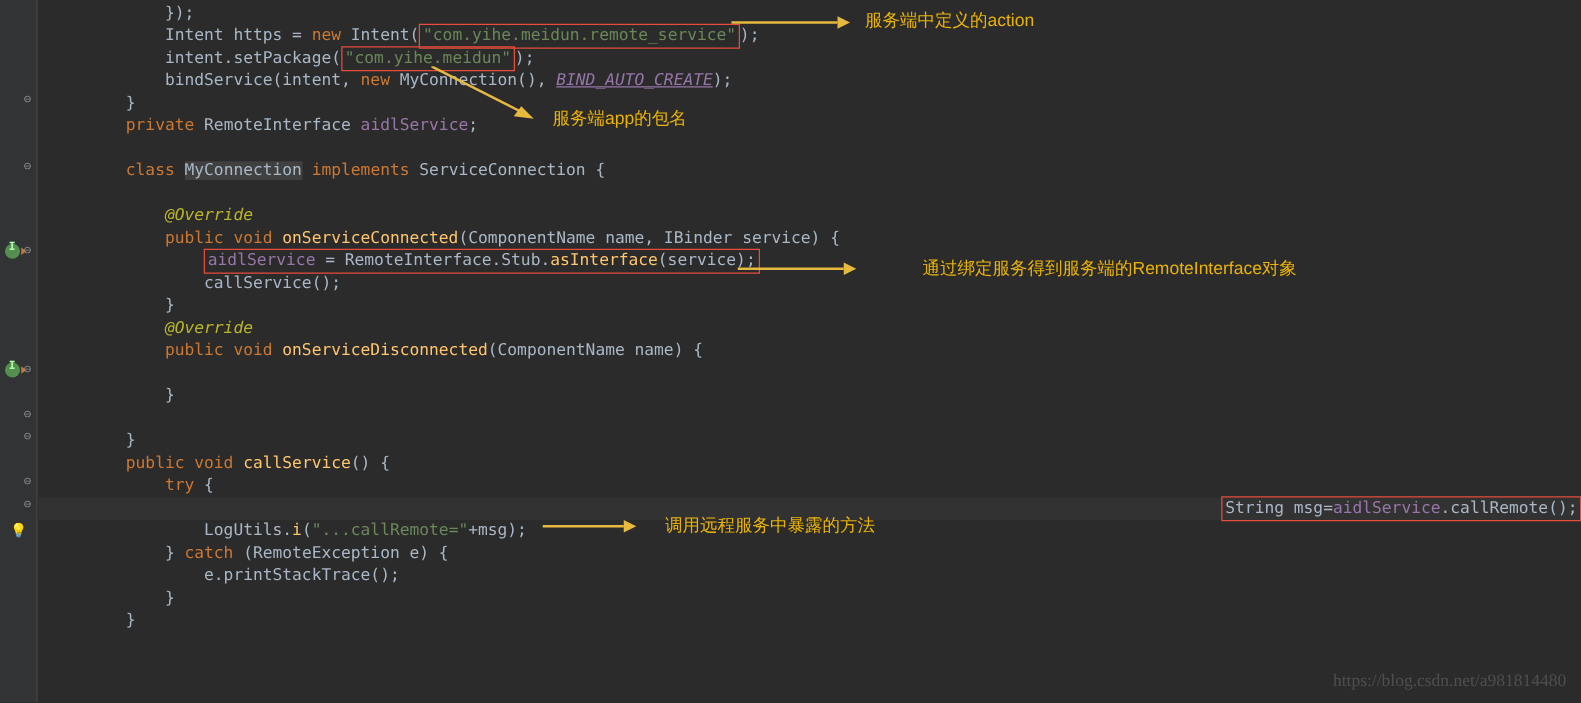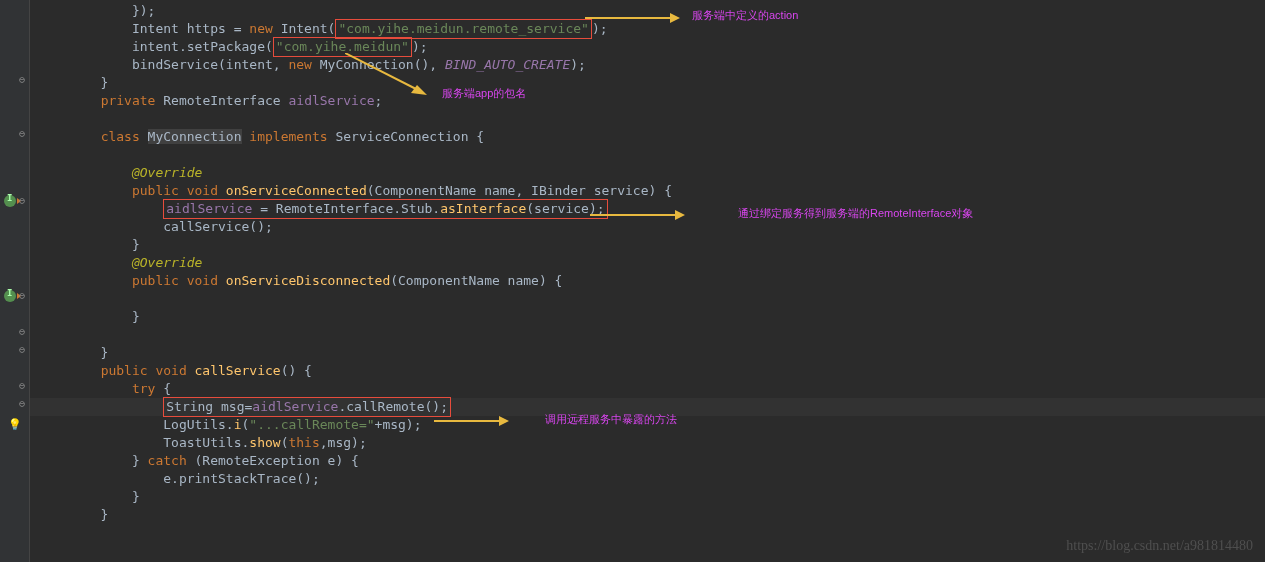--- a/index.html
+++ b/index.html
@@ -50,41 +50,42 @@
       line-height: 18px;
     }
     .line {
       height: 18px;
       white-space: pre;
       padding-left: 8px;
       position: relative;
     }
     .highlight-line {
       background: #323232;
+      text-align: right;
     }
     .keyword { color: #cc7832; }
     .string { color: #6a8759; }
     .comment-annotation { color: #bbb529; font-style: italic; }
     .method { color: #ffc66d; }
     .method-italic { color: #ffc66d; }
     .field { color: #9876aa; }
-    .constant { color: #9876aa; font-style: italic; }
+    .constant { color: #9876aa; font-style: italic; text-decoration: underline; }
     .highlight-class { background: #404040; color: #a9b7c6; }
     
     .red-box {
       border: 1px solid #e74c3c;
       padding: 0 2px;
       display: inline-block;
       margin: -1px 0;
     }
     
     .annotation {
       position: absolute;
-      color: #d946ef;
-      font-size: 11px;
+      color: #eab308;
+      font-size: 14px;
       font-family: 'Microsoft YaHei', sans-serif;
       white-space: nowrap;
       z-index: 10;
     }
     
     .arrow {
       position: absolute;
       z-index: 9;
     }
     
@@ -167,21 +168,20 @@
     <div class="line"><span class="comment-annotation">            @Override</span></div>
     <div class="line"><span>            </span><span class="keyword">public void</span><span> </span><span class="method">onServiceDisconnected</span><span>(ComponentName name) {</span></div>
     <div class="line"> </div>
     <div class="line"><span>            }</span></div>
     <div class="line"> </div>
     <div class="line"><span>        }</span></div>
     <div class="line"><span>        </span><span class="keyword">public void</span><span> </span><span class="method">callService</span><span>() {</span></div>
     <div class="line"><span>            </span><span class="keyword">try</span><span> {</span></div>
     <div class="line highlight-line"><span>                </span><span class="red-box"><span>String msg=</span><span class="field">aidlService</span><span>.callRemote();</span></span></div>
     <div class="line"><span>                LogUtils.</span><span class="method-italic">i</span><span>(</span><span class="string">"...callRemote="</span><span>+msg);</span></div>
-    <div class="line"><span>                ToastUtils.</span><span class="method-italic">show</span><span>(</span><span class="keyword">this</span><span>,msg);</span></div>
     <div class="line"><span>            } </span><span class="keyword">catch</span><span> (RemoteException e) {</span></div>
     <div class="line"><span>                e.printStackTrace();</span></div>
     <div class="line"><span>            }</span></div>
     <div class="line"><span>        }</span></div>
   </div>
 </div>
 
 <svg class="arrow" style="left:585px;top:8px;" width="100" height="20">
   <line x1="0" y1="10" x2="85" y2="10" stroke="#e8b93f" stroke-width="2"></line>
   <polygon points="85,5 95,10 85,15" fill="#e8b93f"></polygon>
@@ -197,15 +197,15 @@
 <svg class="arrow" style="left:590px;top:205px;" width="100" height="20">
   <line x1="0" y1="10" x2="85" y2="10" stroke="#e8b93f" stroke-width="2"></line>
   <polygon points="85,5 95,10 85,15" fill="#e8b93f"></polygon>
 </svg>
 <div class="annotation" style="left:738px;top:206px;">通过绑定服务得到服务端的RemoteInterface对象</div>
 
 <svg class="arrow" style="left:434px;top:411px;" width="80" height="20">
   <line x1="0" y1="10" x2="65" y2="10" stroke="#e8b93f" stroke-width="2"></line>
   <polygon points="65,5 75,10 65,15" fill="#e8b93f"></polygon>
 </svg>
-<div class="annotation" style="left:545px;top:412px;font-family:Liberation Serif, serif;">调用远程服务中暴露的方法</div>
+<div class="annotation" style="left:532px;top:412px;font-family:Liberation Serif, serif;">调用远程服务中暴露的方法</div>
 
 <div class="watermark">https://blog.csdn.net/a981814480</div>
 
 </body></html>

